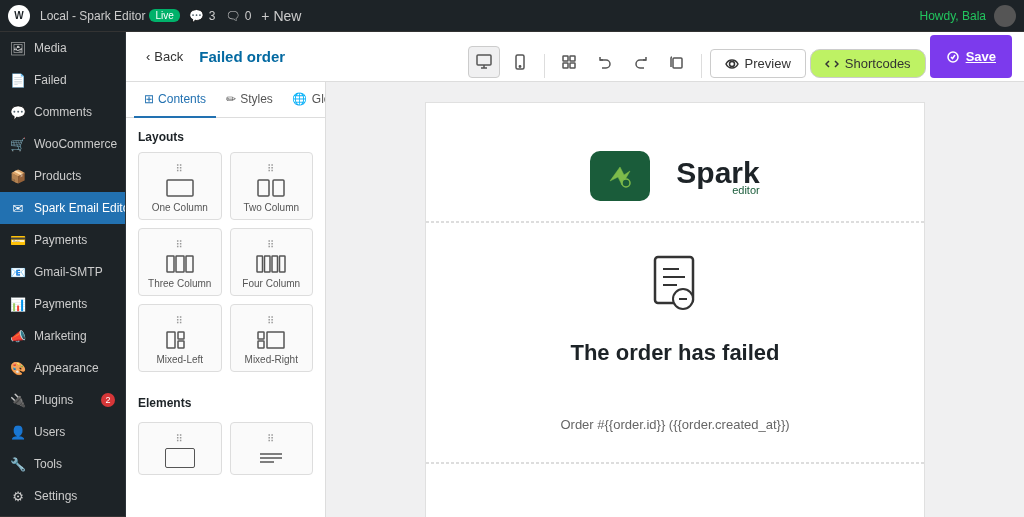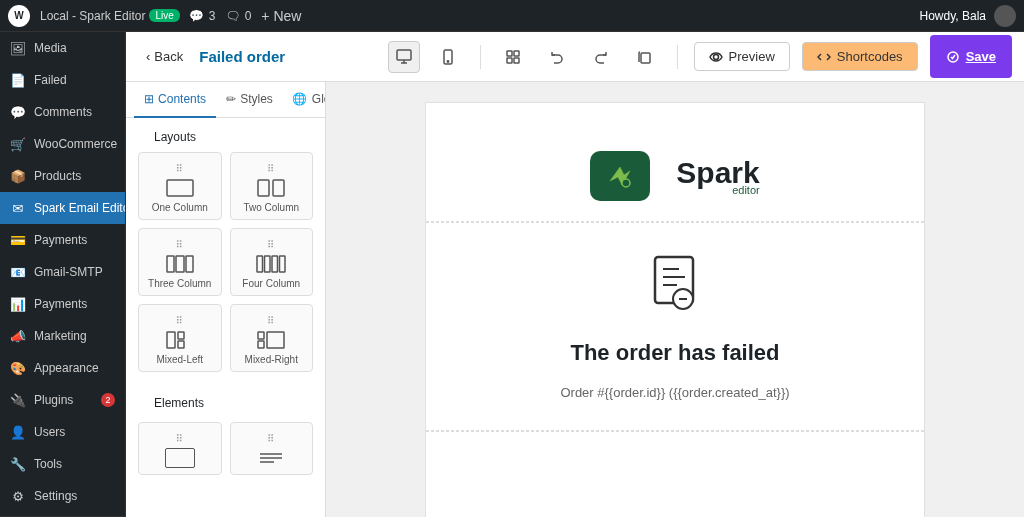--- a/index.html
+++ b/index.html
@@ -16,21 +16,21 @@
       flex-shrink: 0;
       border-bottom: 1px solid #333;
     }
     .admin-bar-left { display: flex; align-items: center; gap: 10px; flex: 1; }
     .admin-bar-right { display: flex; align-items: center; gap: 8px; }
     .wp-logo { width: 22px; height: 22px; background: #fff; border-radius: 50%; display: flex; align-items: center; justify-content: center; color: #1d2327; font-size: 10px; font-weight: bold; }
     .site-name { color: #ccc; font-size: 12px; display: flex; align-items: center; gap: 4px; text-align: right; }
     .live-badge { background: #00b16a; color: #fff; font-size: 10px; padding: 1px 6px; border-radius: 6px; }
     .admin-bar-item { color: #ccc; font-size: 12px; display: flex; align-items: center; gap: 4px; }
     .admin-bar-plus { color: #ccc; font-size: 14px; cursor: pointer; }
-    .howdy { color: #ffffff; font-size: 12px; }
+    .howdy { color: #22c55e; font-size: 12px; }
     .user-avatar { width: 22px; height: 22px; background: #555; border-radius: 50%; }
 
     
     .main-wrapper { display: flex; flex: 1; overflow: hidden; }
 
     
     .sidebar {
       width: 126px;
       background: #1d2327;
       flex-shrink: 0;
@@ -80,21 +80,21 @@
       cursor: pointer;
       font-size: 13px;
       padding: 4px 8px;
     }
     .page-title-editor {
       font-size: 15px;
       font-weight: 600;
       color: #0369a1;
       flex: 1;
     }
-    .toolbar-icons { display: flex; align-items: center; gap: 12px; }
+    .toolbar-icons { display: flex; align-items: flex-end; gap: 4px; }
     .toolbar-btn {
       background: none;
       border: 1px solid transparent;
       border-radius: 4px;
       width: 32px;
       height: 32px;
       cursor: pointer;
       display: flex;
       align-items: center;
       justify-content: center;
@@ -110,22 +110,22 @@
       border-radius: 4px;
       background: #fff;
       cursor: pointer;
       font-size: 13px;
       color: #333;
     }
     .shortcodes-btn {
       display: flex; align-items: center; gap: 6px;
       padding: 6px 14px;
       border: 1px solid #ccc;
-      border-radius: 4px;
-      background: #fdba74;
+      border-radius: 10px;
+      background: #bef264;
       cursor: pointer;
       font-size: 13px;
       color: #333;
     }
     .save-btn {
       display: flex; align-items: center; gap: 6px;
       padding: 14px 16px;
       border: none;
       border-radius: 4px;
       background: #7c3aed;
@@ -163,23 +163,23 @@
       align-items: center;
       gap: 4px;
       border-bottom: 2px solid transparent;
       margin-bottom: -1px;
     }
     .panel-tab.active { color: #2271b1; border-bottom-color: #2271b1; }
 
     
     .section-title {
       font-size: 12px;
-      font-weight: 400;
+      font-weight: 700;
       color: #1d2327;
-      padding: 12px 28px 8px;
+      padding: 12px 12px 8px;
     }
     .layout-grid {
       display: grid;
       grid-template-columns: 1fr 1fr;
       gap: 8px;
       padding: 0 12px 12px;
     }
     .layout-item {
       display: flex;
       flex-direction: column;
@@ -247,21 +247,21 @@
     .email-body {
       padding: 30px 20px;
       display: flex;
       flex-direction: column;
       align-items: center;
       text-align: center;
       border-bottom: 1px dashed #ddd;
     }
     .order-icon { font-size: 48px; color: #333; margin-bottom: 16px; }
     .order-failed-title { font-size: 22px; font-weight: 700; color: #1d2327; margin-bottom: 19px; }
-    .order-failed-sub { font-size: 13px; color: #666; }
+    .order-failed-sub { font-size: 13px; color: #666; margin-top: 32px; }
 
     .elements-section { padding-bottom: 12px; }
 
     
     .email-footer-area {
       border-top: 1px dashed #ddd;
       height: 20px;
     }
   </style>
 </head>

